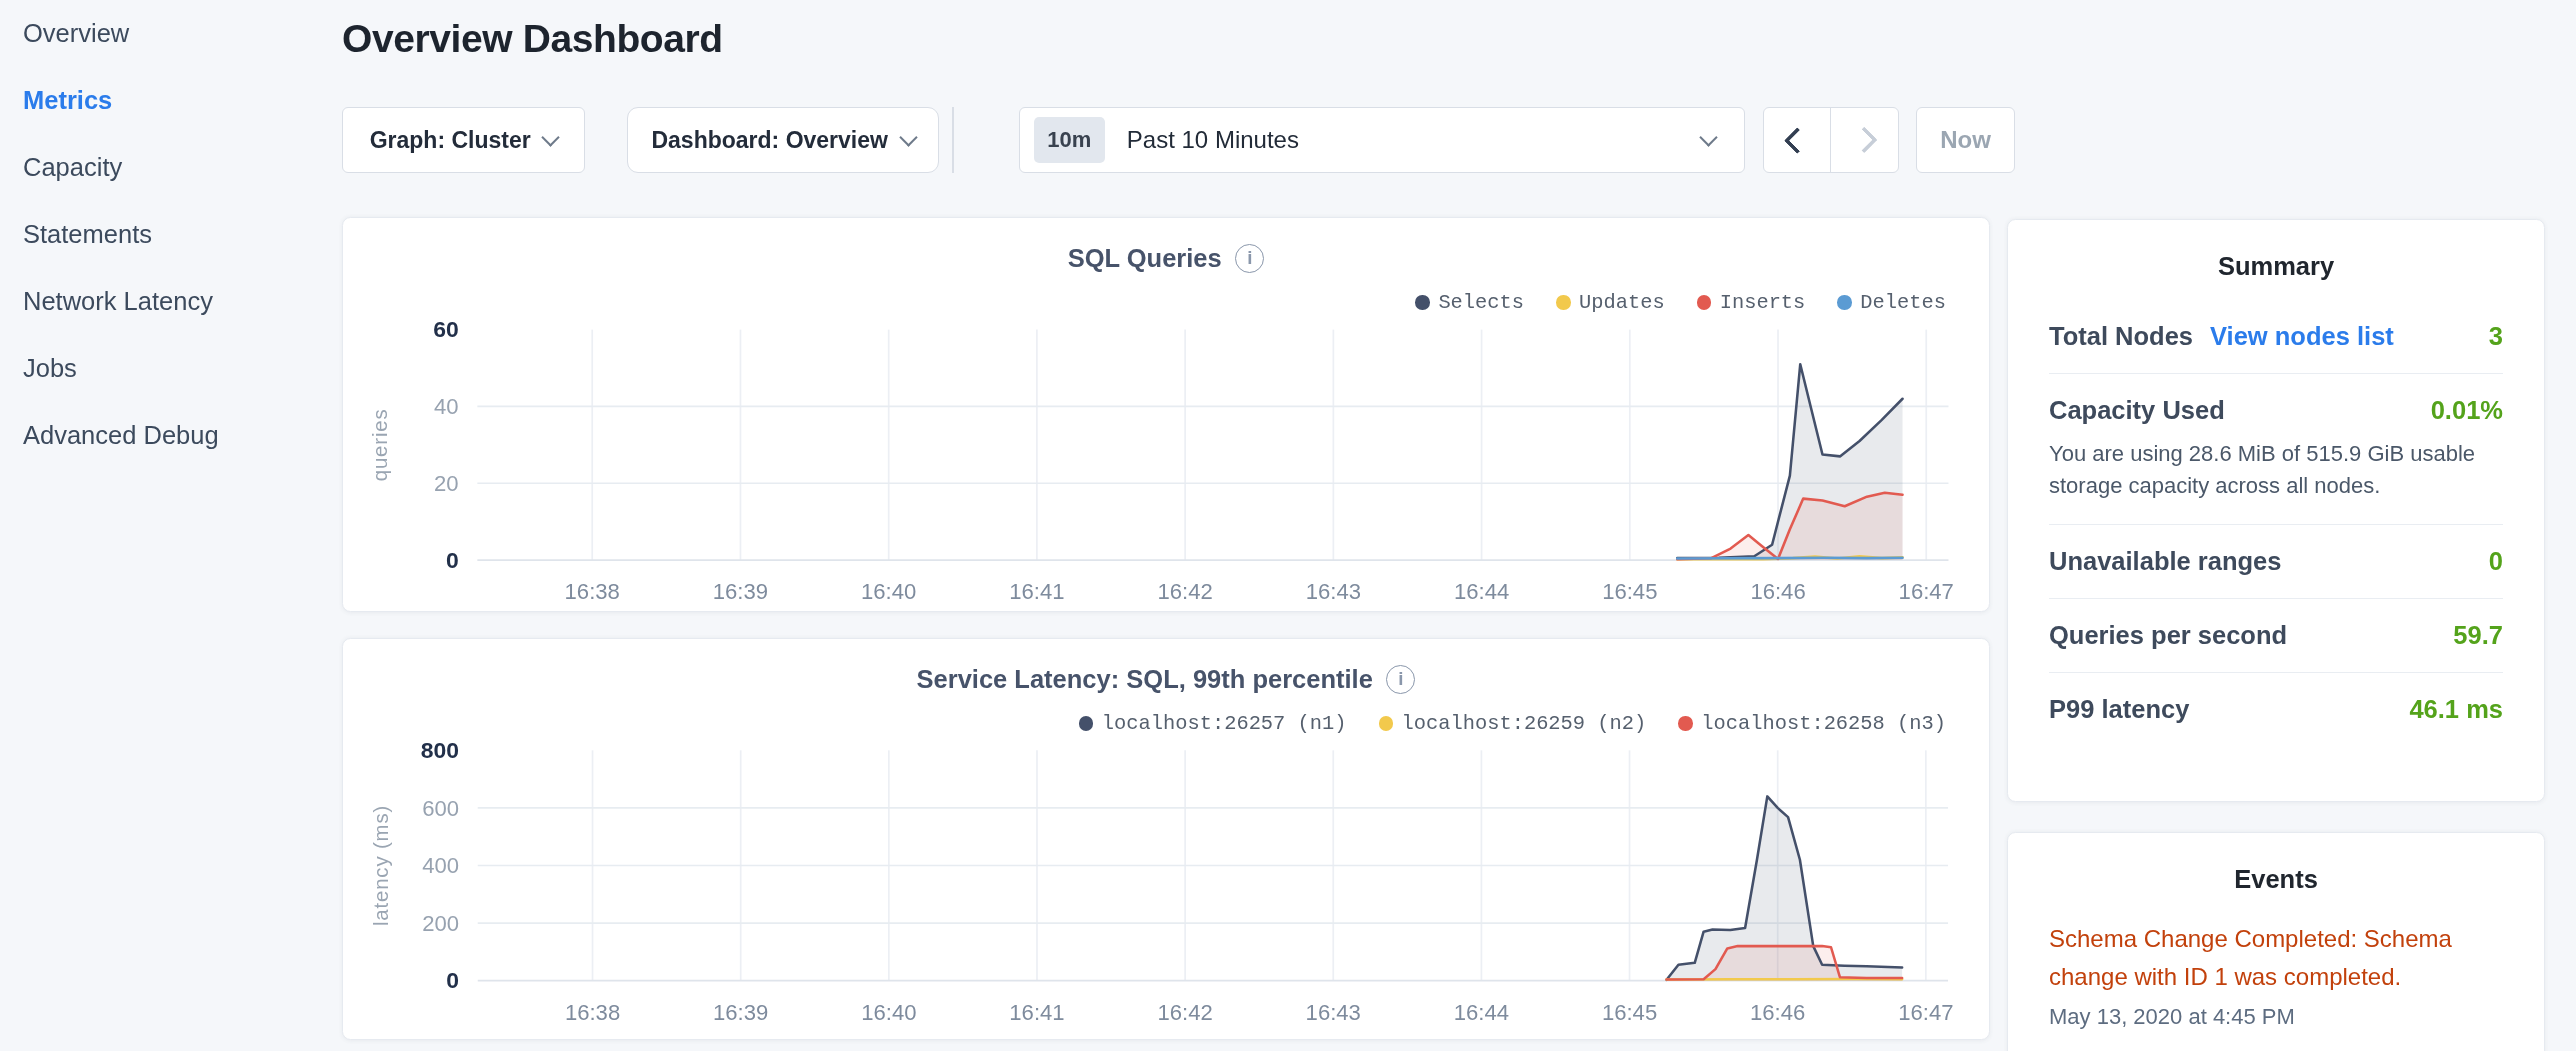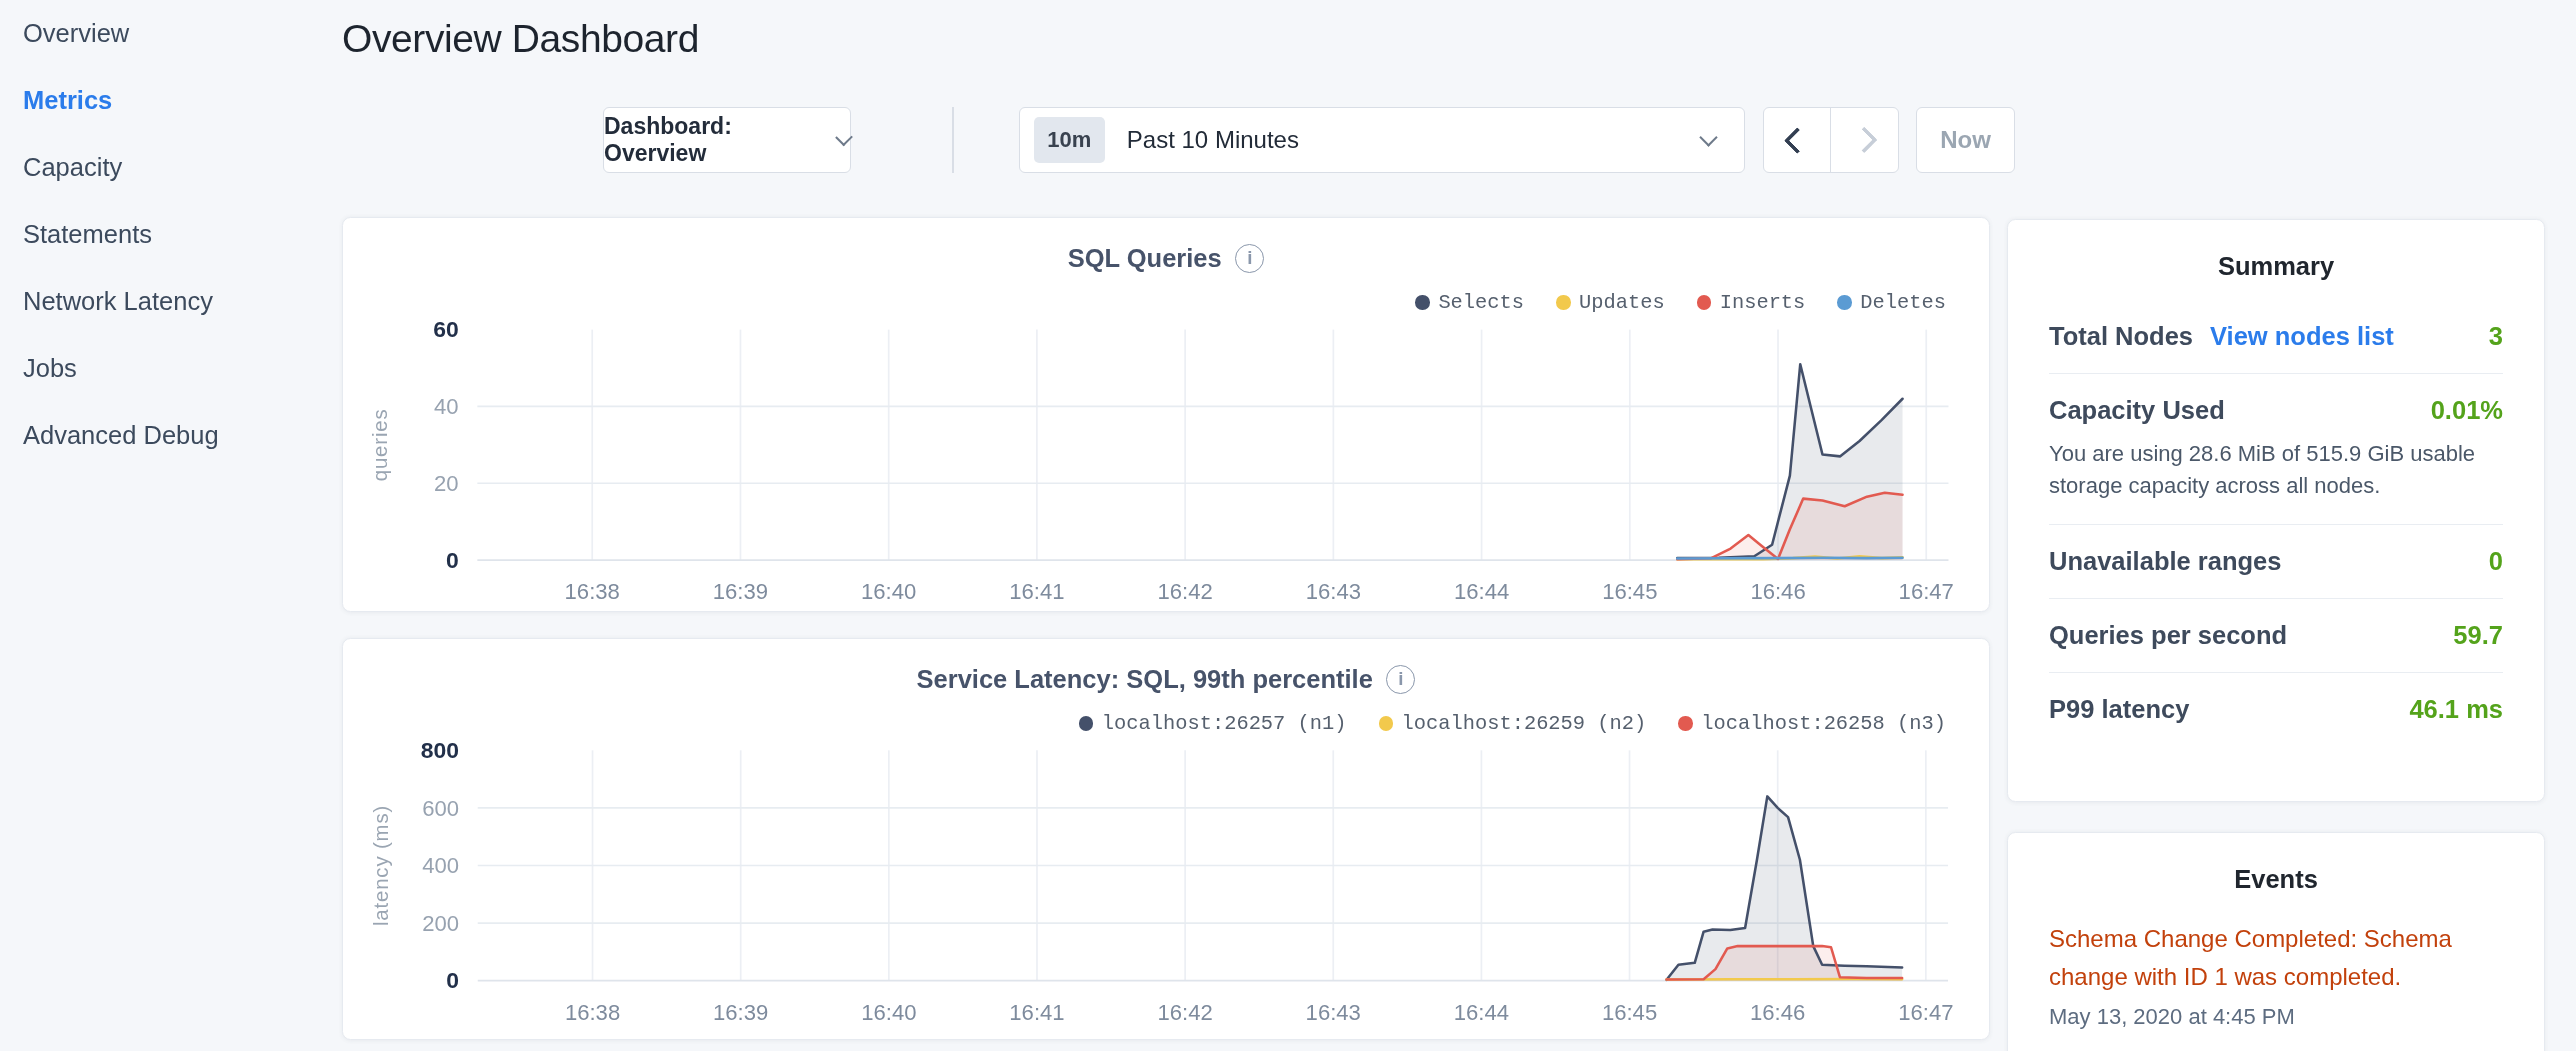--- a/index.html
+++ b/index.html
@@ -5,27 +5,27 @@
   html,body{margin:0;padding:0;background:#f5f7fa;font-family:"Liberation Sans","DejaVu Sans",sans-serif;}
   #app{position:relative;width:2576px;height:1051px;overflow:hidden;background:#f5f7fa;color:#2c3645;}
 
   
   .sidebar{position:absolute;left:0;top:0;width:323px;height:1051px;}
   .nav-item{height:67px;display:flex;align-items:center;padding-left:23px;
     font-size:25.5px;font-weight:500;color:#3c4a5d;cursor:pointer;}
   .nav-item.active{color:#2b7ceb;font-weight:700;}
 
   
-  .page-title{position:absolute;left:342px;top:17px;font-size:39px;font-weight:400;color:#1d242e;letter-spacing:-0.4px;}
+  .page-title{position:absolute;left:342px;top:17px;font-size:39px;font-weight:700;color:#1d242e;letter-spacing:-0.4px;}
 
   .ctl{position:absolute;top:107px;height:66px;box-sizing:border-box;background:#fff;
     border:1.7px solid #d9dee6;border-radius:6px;display:flex;align-items:center;cursor:pointer;}
   .dd{justify-content:center;gap:13.6px;font-size:23px;font-weight:700;color:#232c3a;}
   #dd-graph{left:342px;width:243px;}
-  #dd-dash{left:603px;width:248px;}
+  #dd-dash{left:627px;width:312px;border-radius:11px;}
   .chev-down{width:11px;height:11px;border-right:2.6px solid #6e7a8a;border-bottom:2.6px solid #6e7a8a;
     transform:rotate(45deg);margin-top:-6px;}
   .vdiv{position:absolute;left:952px;top:107px;height:66px;width:1.7px;background:#d9dee6;}
 
   #time-widget{left:1019px;width:726px;padding:0 29px 0 13.6px;}
   .time-badge{background:#e2e7ee;border-radius:5.1px;padding:10.2px 13.6px;font-size:22px;font-weight:700;color:#39424f;}
   .time-label{margin-left:22px;font-size:24px;font-weight:400;color:#222b38;}
   #time-widget .chev-down{margin-left:auto;}
 
   #prevnext{left:1763px;width:136px;padding:0;}
@@ -83,20 +83,24 @@
     <div class="nav-item active">Metrics</div>
     <div class="nav-item">Capacity</div>
     <div class="nav-item">Statements</div>
     <div class="nav-item">Network Latency</div>
     <div class="nav-item">Jobs</div>
     <div class="nav-item">Advanced Debug</div>
   </div>
 
   <div class="page-title">Overview Dashboard</div>
 
+  <div class="ctl dd" id="dd-graph">
+    <span>Graph: Cluster</span>
+    <span class="chev-down"></span>
+  </div>
   <div class="ctl dd" id="dd-dash">
     <span>Dashboard: Overview</span>
     <span class="chev-down"></span>
   </div>
   <div class="vdiv"></div>
 
   <div class="ctl" id="time-widget">
     <span class="time-badge">10m</span>
     <span class="time-label">Past 10 Minutes</span>
     <span class="chev-down"></span>

